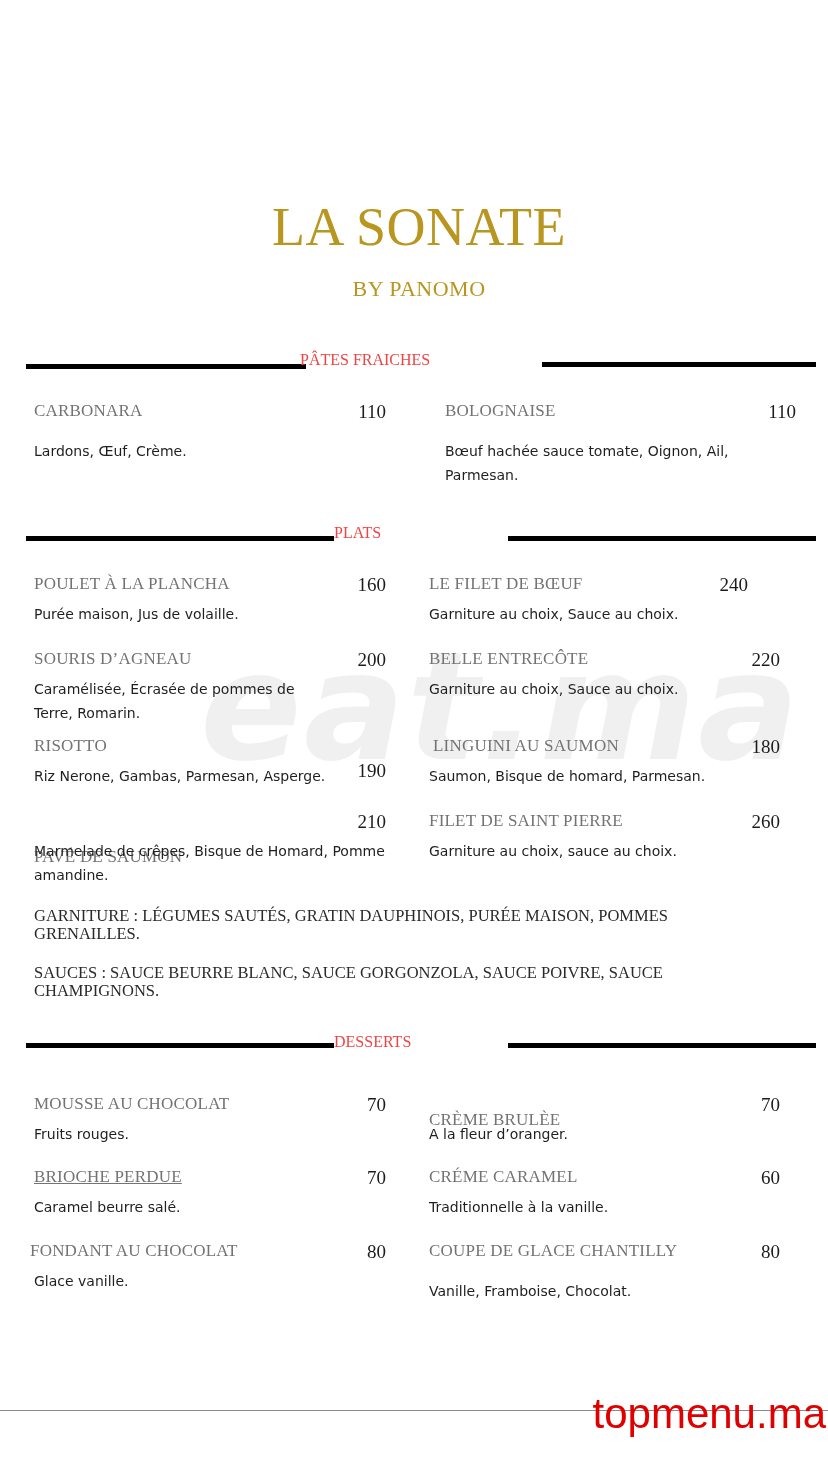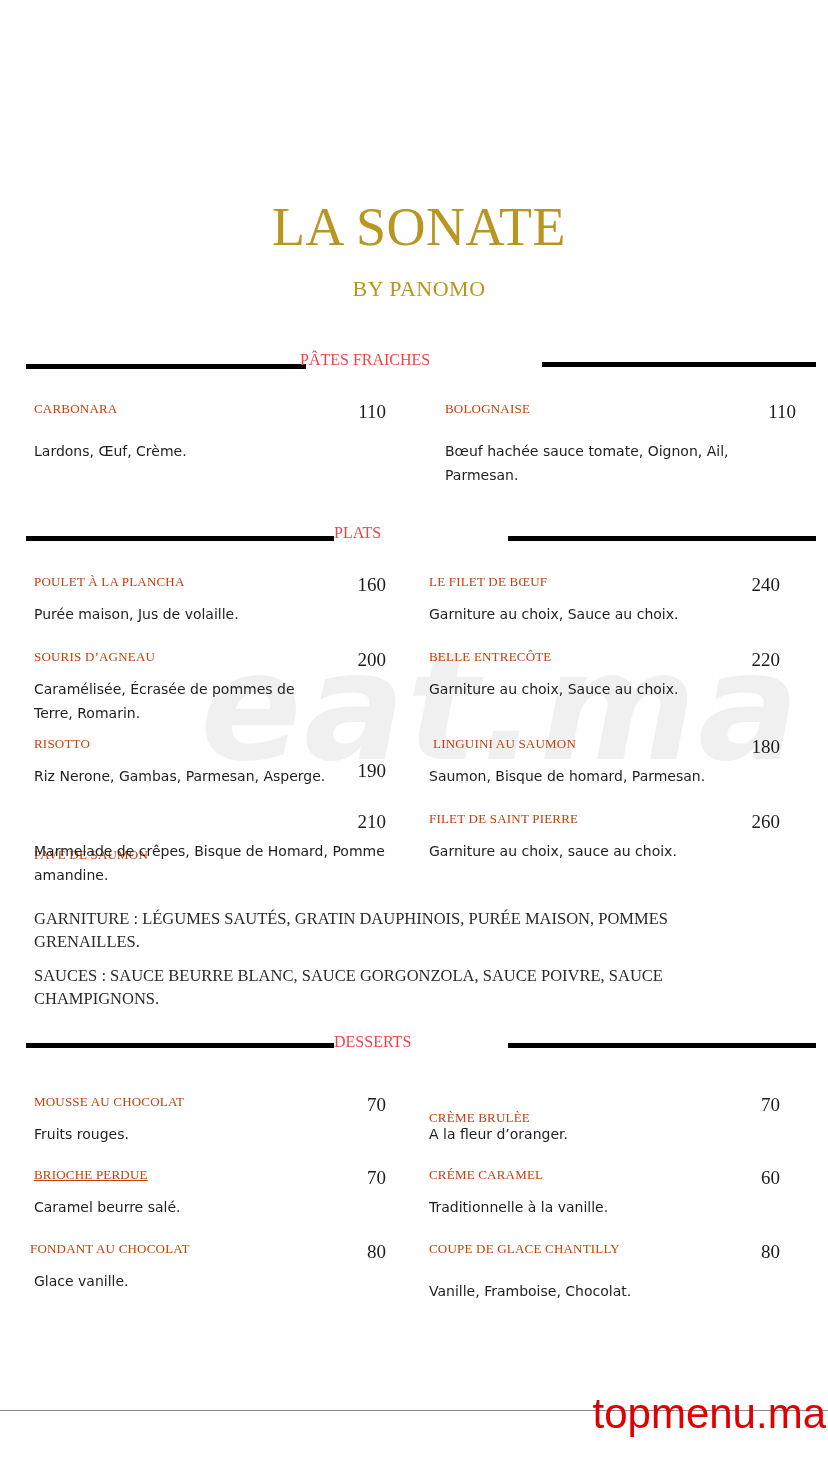--- a/index.html
+++ b/index.html
@@ -3,24 +3,24 @@
 <meta charset="utf-8">
 <style>
   html, body { margin: 0; padding: 0; background: #ffffff; }
   body { width: 828px; height: 1472px; position: relative; overflow: hidden;
          font-family: "Liberation Serif", "DejaVu Serif", serif; color: #1a1a1a; }
   .abs { position: absolute; }
   .title { left: 0; width: 838px; top: 196px; text-align: center; font-size: 54px; color: #b8961f; letter-spacing: 0.5px; }
   .subtitle { left: 0; width: 838px; top: 276px; text-align: center; font-size: 22px; color: #b8961f; letter-spacing: 0.5px; }
   .rule { position: absolute; height: 5px; background: #000; }
   .section-title { position: absolute; font-size: 16px; color: #ef4444; text-align: left; }
-  .dish { position: absolute; font-size: 13px; color: #c2410c; letter-spacing: 0.2px; }
+  .dish { position: absolute; font-size: 17px; color: #737373; letter-spacing: 0.2px; }
   .price { position: absolute; font-size: 19px; color: #1c1c1c; text-align: right; }
   .desc { position: absolute; font-family: "DejaVu Sans", "Liberation Sans", sans-serif; font-size: 14px; line-height: 24px; color: #1f1f1f; }
-  .note { position: absolute; left: 34px; width: 740px; font-size: 16.5px; line-height: 23px; color: #2a2a2a; }
+  .note { position: absolute; left: 34px; width: 740px; font-size: 16.5px; line-height: 18px; color: #2a2a2a; }
   .watermark { position: absolute; left: 200px; top: 620px; font-family: "DejaVu Sans", sans-serif;
                font-size: 150px; font-weight: bold; font-style: italic; color: rgba(0,0,0,0.06); letter-spacing: 2px; pointer-events: none; }
   .footer-line { position: absolute; left: 0; top: 1410px; width: 828px; height: 1px; background: #8a8a8a; }
   .brand { position: absolute; right: 2px; top: 1390px; font-family: "Liberation Sans", sans-serif; font-size: 42px; color: #e00000; }
 </style>
 </head>
 <body>
 
 <div class="watermark">eat.ma</div>
 
@@ -41,21 +41,21 @@
 
 <div class="rule" style="left:26px; top:536px; width:308px;"></div>
 <div class="section-title" style="left:334px; width:170px; top:524px;">PLATS</div>
 <div class="rule" style="left:508px; top:536px; width:308px;"></div>
 
 <div class="dish" style="left:34px; top:574px;">POULET À LA PLANCHA</div>
 <div class="price" style="left:330px; width:56px; top:574px;">160</div>
 <div class="desc" style="left:34px; top:602px; width:370px;">Purée maison, Jus de volaille.</div>
 
 <div class="dish" style="left:429px; top:574px;">LE FILET DE BŒUF</div>
-<div class="price" style="left:724px; width:56px; top:574px;">240</div>
+<div class="price" style="left:692px; width:56px; top:574px;">240</div>
 <div class="desc" style="left:429px; top:602px; width:370px;">Garniture au choix, Sauce au choix.</div>
 
 <div class="dish" style="left:34px; top:649px;">SOURIS D’AGNEAU</div>
 <div class="price" style="left:330px; width:56px; top:649px;">200</div>
 <div class="desc" style="left:34px; top:677px; width:290px;">Caramélisée, Écrasée de pommes de Terre, Romarin.</div>
 
 <div class="dish" style="left:429px; top:649px;">BELLE ENTRECÔTE</div>
 <div class="price" style="left:724px; width:56px; top:649px;">220</div>
 <div class="desc" style="left:429px; top:677px; width:370px;">Garniture au choix, Sauce au choix.</div>
 

